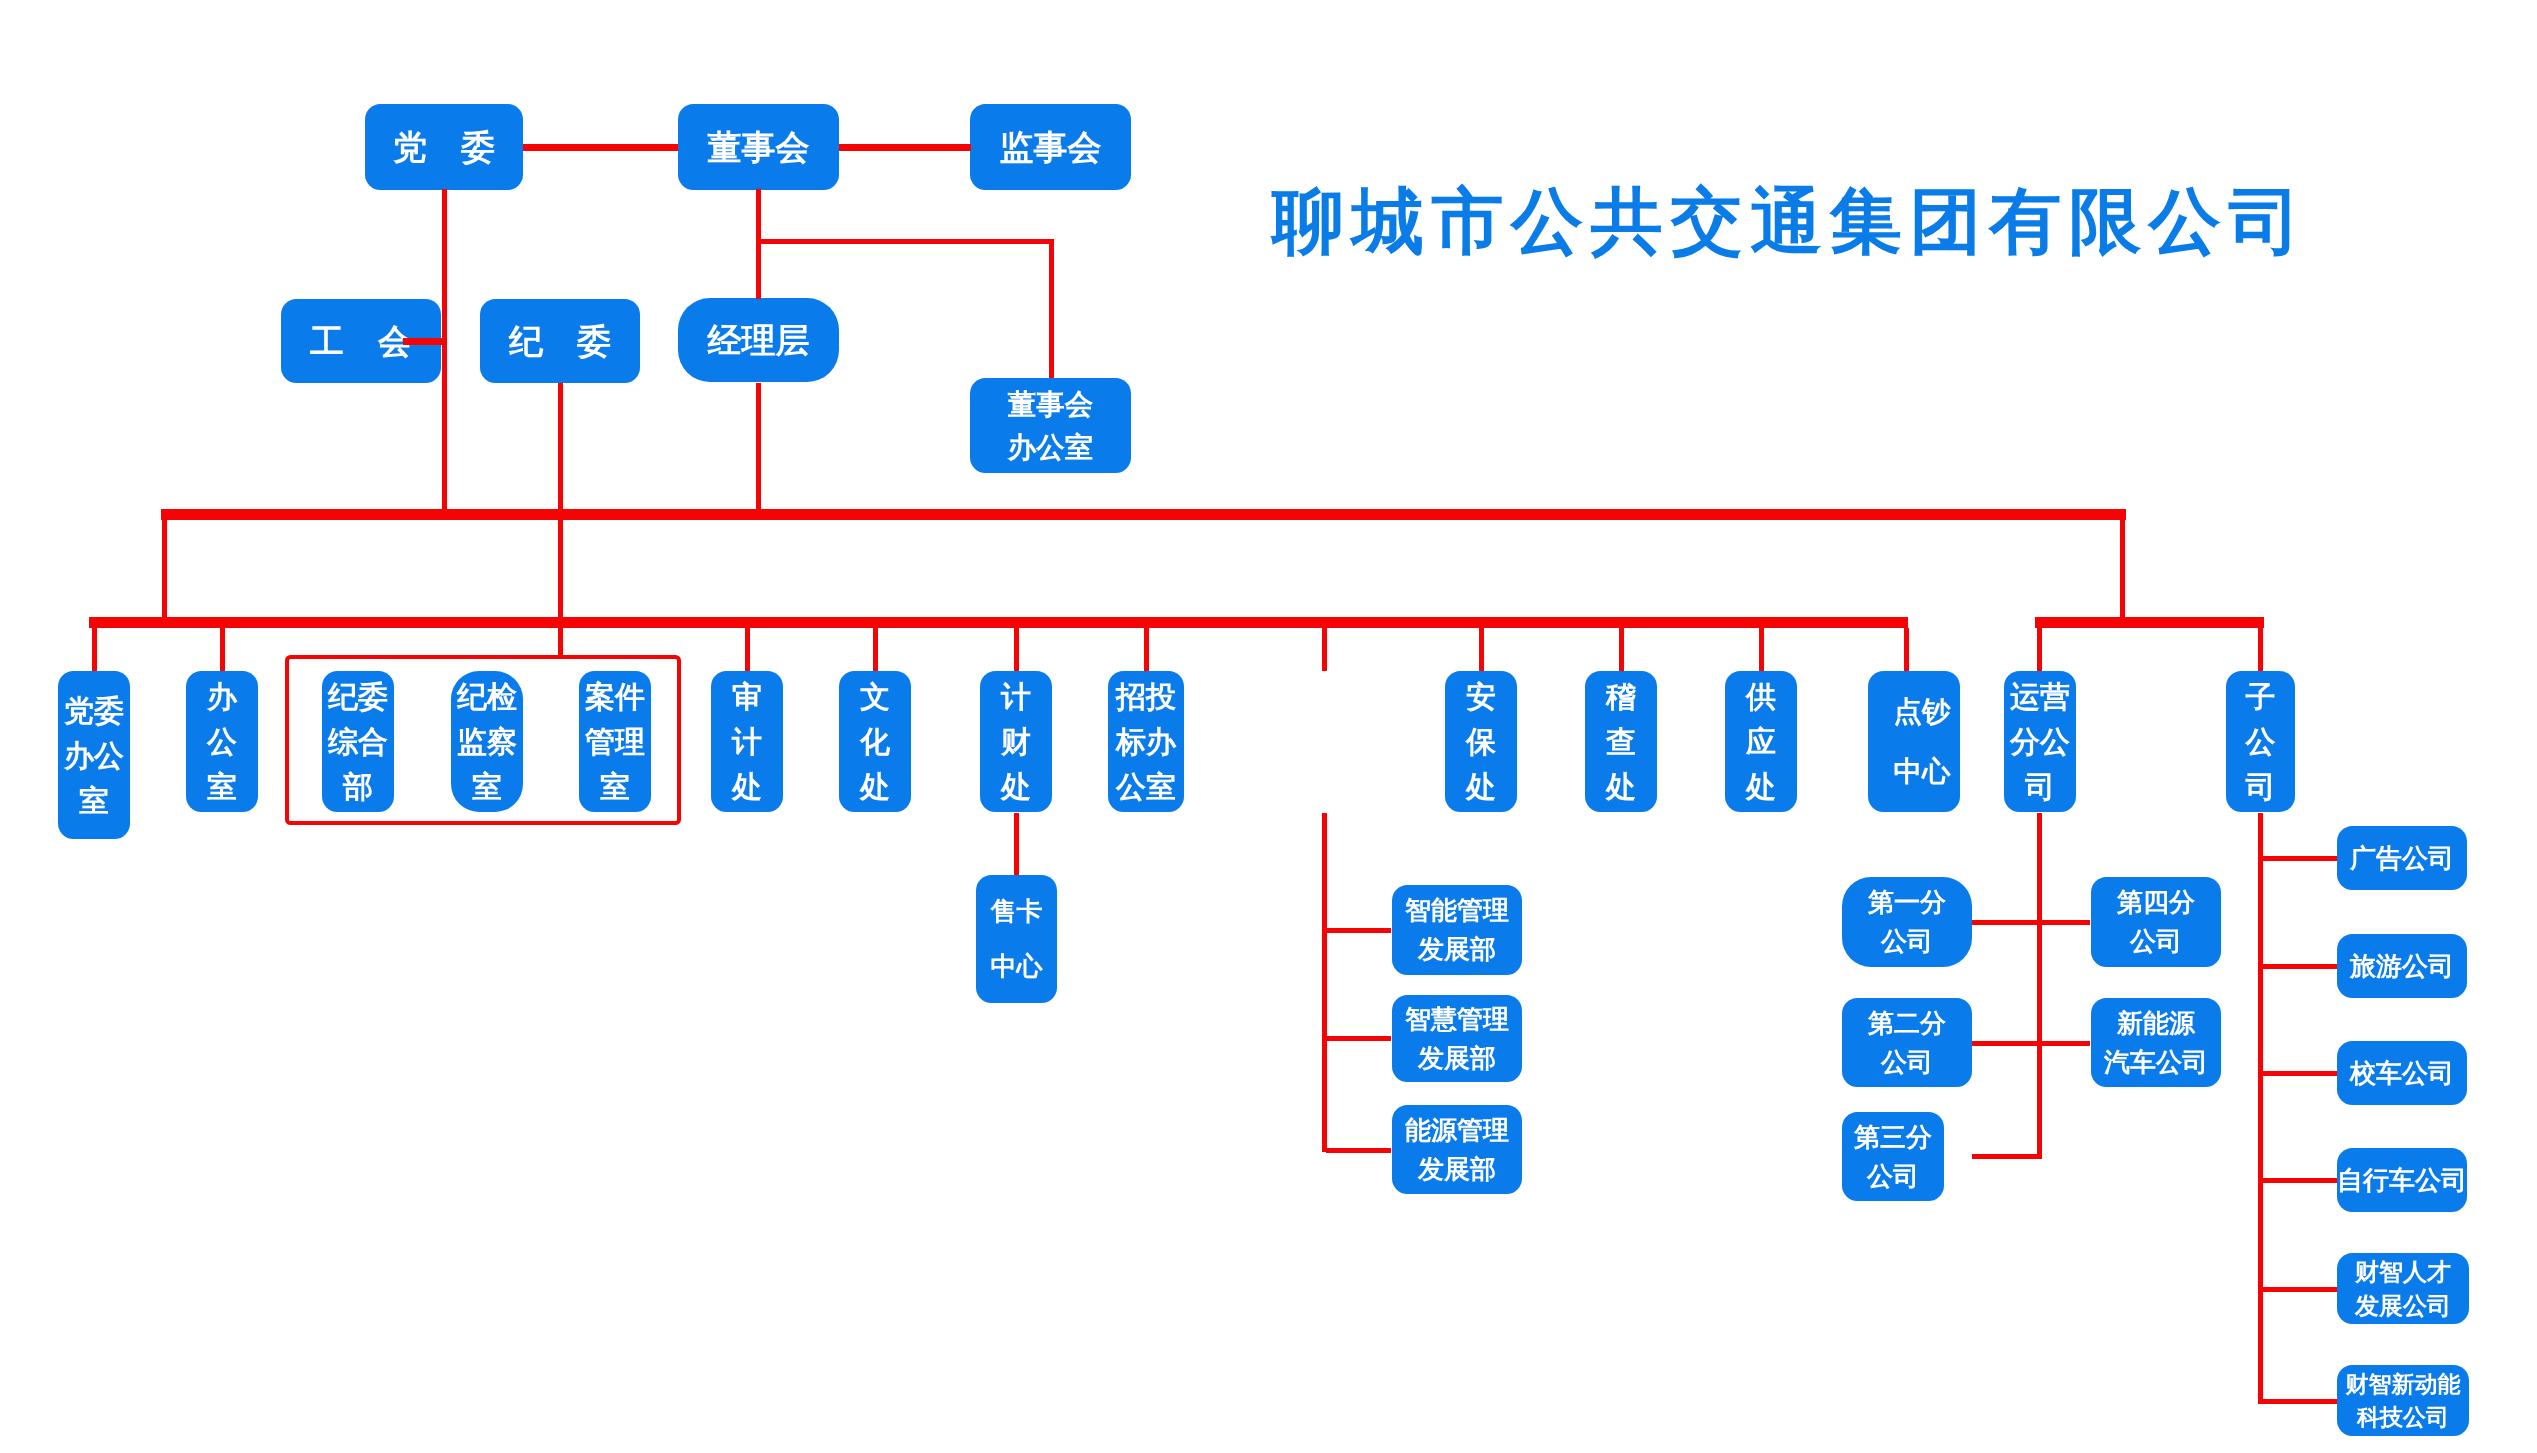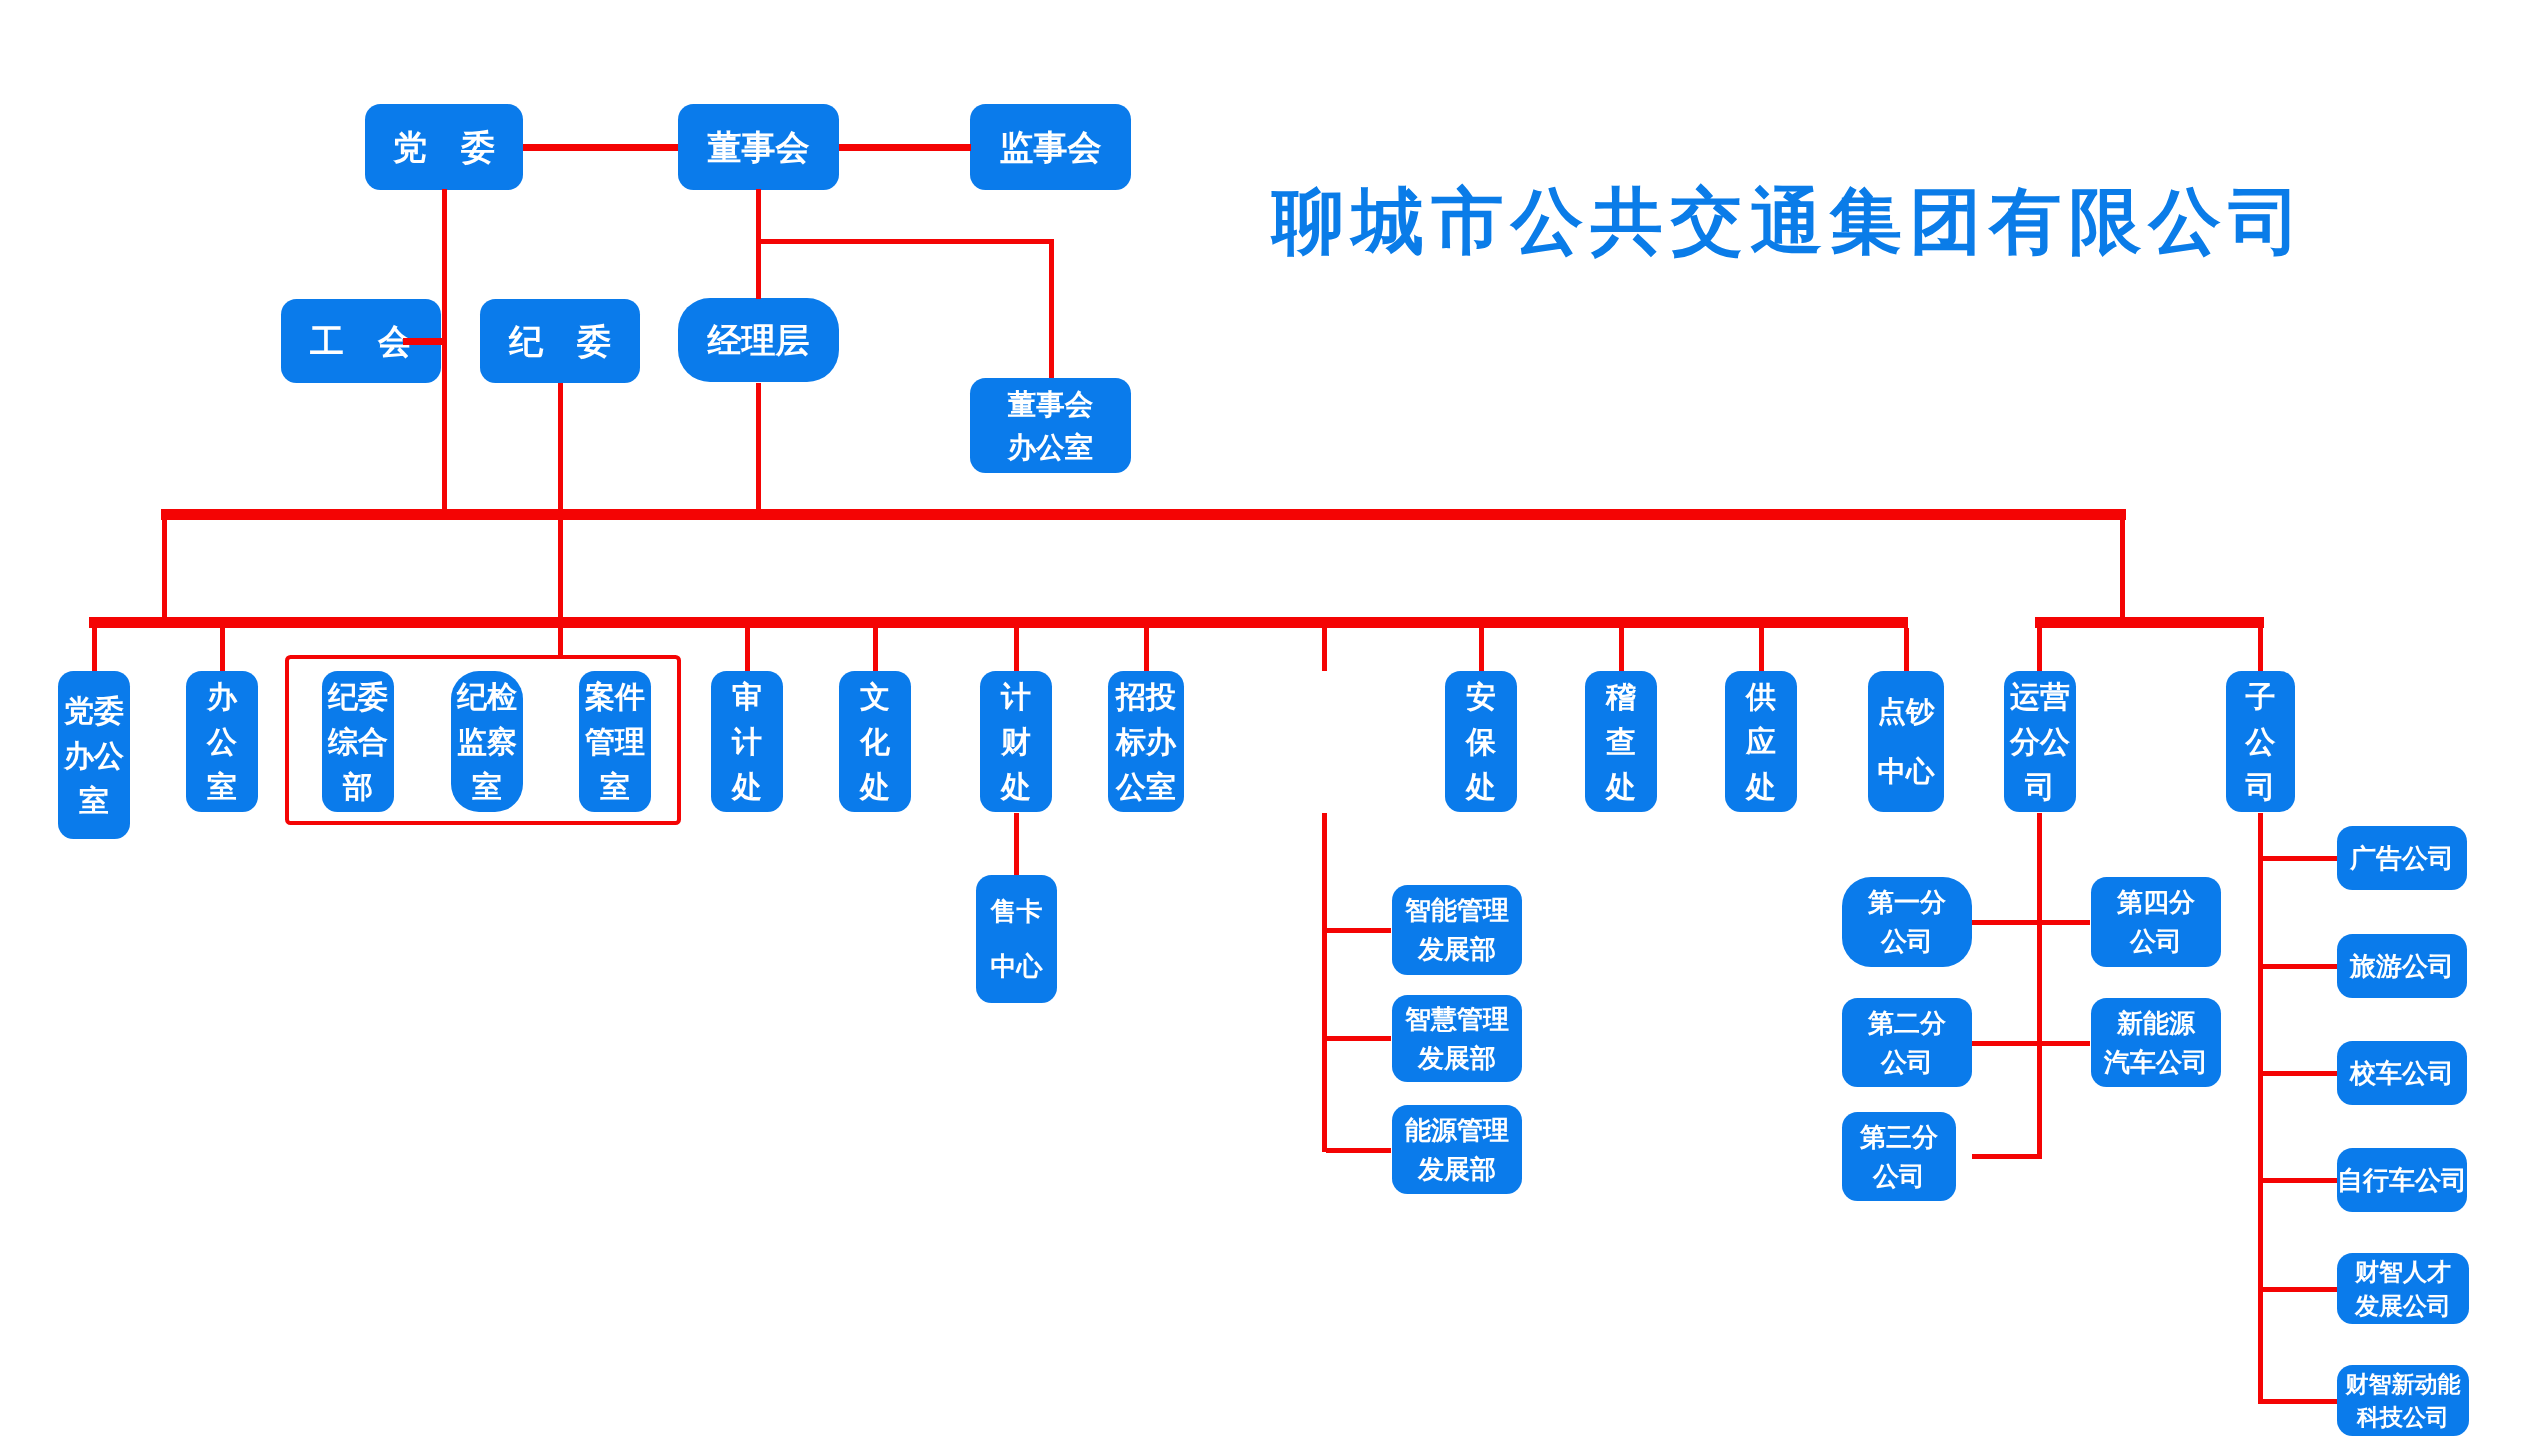--- a/index.html
+++ b/index.html
@@ -117,21 +117,21 @@
 公室</div>
   <div class="bx" style="left:1445px;top:671px;width:72px;height:141px;font-size:30px;">安
 保
 处</div>
   <div class="bx" style="left:1585px;top:671px;width:72px;height:141px;font-size:30px;">稽
 查
 处</div>
   <div class="bx" style="left:1725px;top:671px;width:72px;height:141px;font-size:30px;">供
 应
 处</div>
-  <div class="bx spread" style="left:1868px;top:671px;width:76px;height:141px;font-size:28.5px;">点钞
+  <div class="bx spread" style="left:1868px;top:671px;width:76px;height:141px;font-size:28.5px;padding-left:16px;">点钞
 中心</div>
   <div class="bx" style="left:2004px;top:671px;width:72px;height:141px;font-size:30px;">运营
 分公
 司</div>
   <div class="bx" style="left:2226px;top:671px;width:69px;height:141px;font-size:30px;">子
 公
 司</div>
 
   <div class="ln" style="left:1014px;top:813px;width:5px;height:65px;"></div>
   <div class="bx spread" style="left:976px;top:875px;width:81px;height:128px;font-size:26px;">售卡
@@ -149,21 +149,21 @@
 发展部</div>
 
   <div class="ln" style="left:2037px;top:813px;width:5px;height:346px;"></div>
   <div class="ln" style="left:1972px;top:920px;width:118px;height:5px;"></div>
   <div class="ln" style="left:1972px;top:1041px;width:118px;height:5px;"></div>
   <div class="ln" style="left:1972px;top:1154px;width:67px;height:5px;"></div>
   <div class="bx" style="left:1842px;top:877px;width:130px;height:90px;font-size:26px;border-radius:29px;">第一分
 公司</div>
   <div class="bx" style="left:1842px;top:998px;width:130px;height:89px;font-size:26px;">第二分
 公司</div>
-  <div class="bx" style="left:1842px;top:1112px;width:114px;height:89px;font-size:26px;">第三分
+  <div class="bx" style="left:1842px;top:1112px;width:102px;height:89px;font-size:26px;">第三分
 公司</div>
   <div class="bx" style="left:2091px;top:877px;width:130px;height:90px;font-size:26px;">第四分
 公司</div>
   <div class="bx" style="left:2091px;top:998px;width:130px;height:89px;font-size:26px;">新能源
 汽车公司</div>
 
   <div class="ln" style="left:2258px;top:813px;width:5px;height:591px;"></div>
   <div class="ln" style="left:2262px;top:856px;width:75px;height:5px;"></div>
   <div class="ln" style="left:2262px;top:964px;width:75px;height:5px;"></div>
   <div class="ln" style="left:2262px;top:1071px;width:75px;height:5px;"></div>

